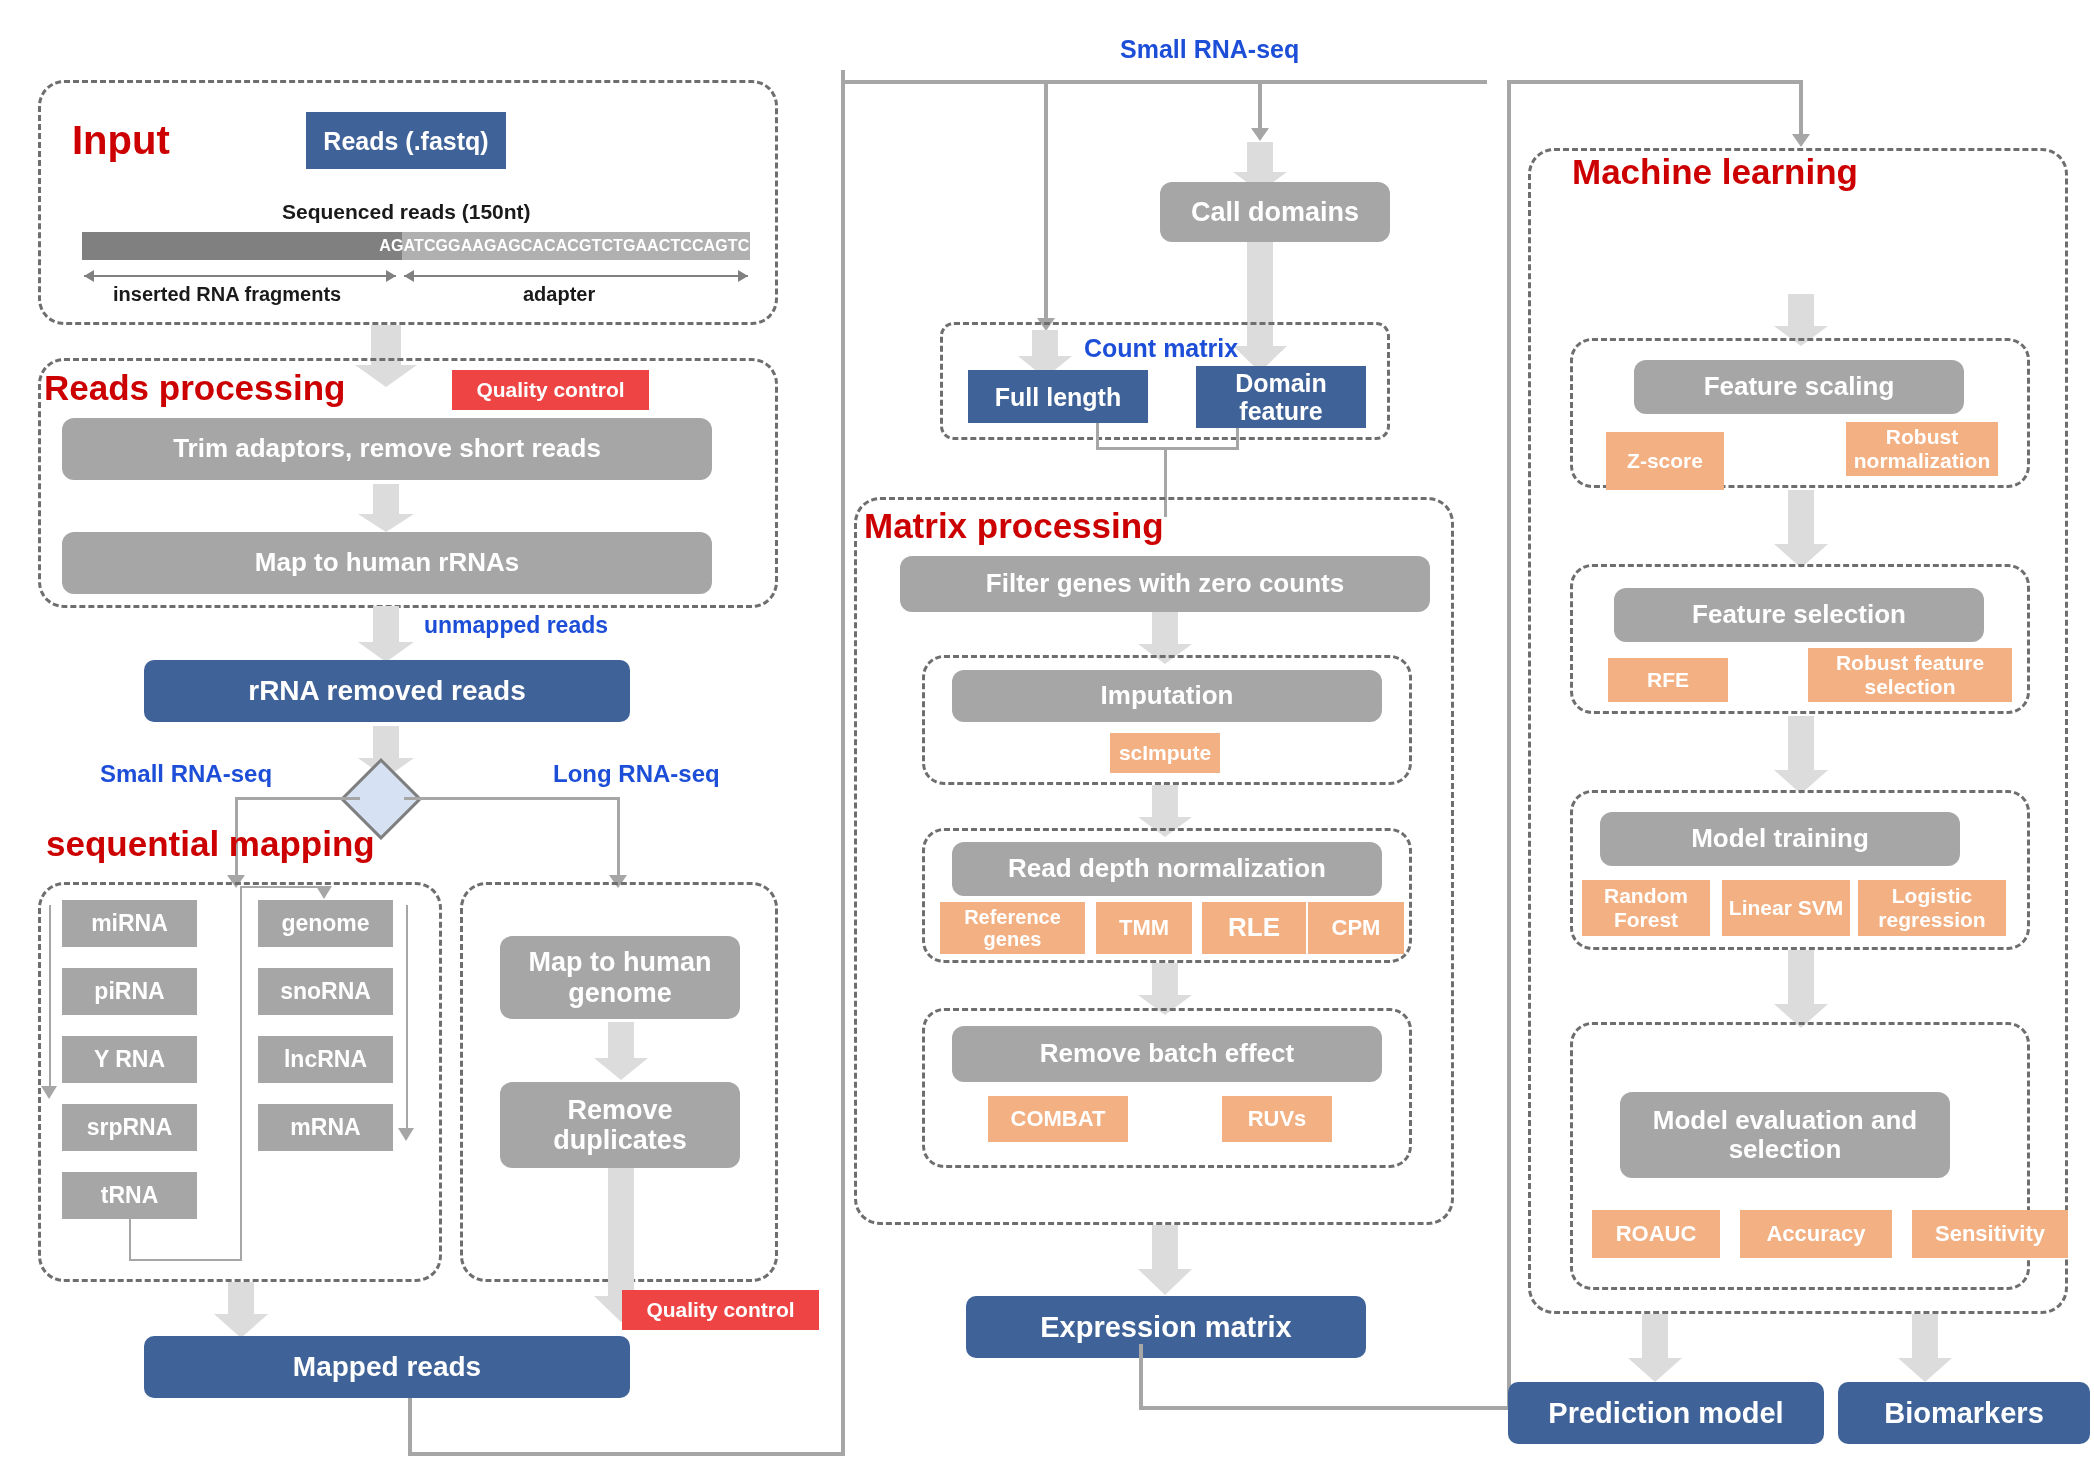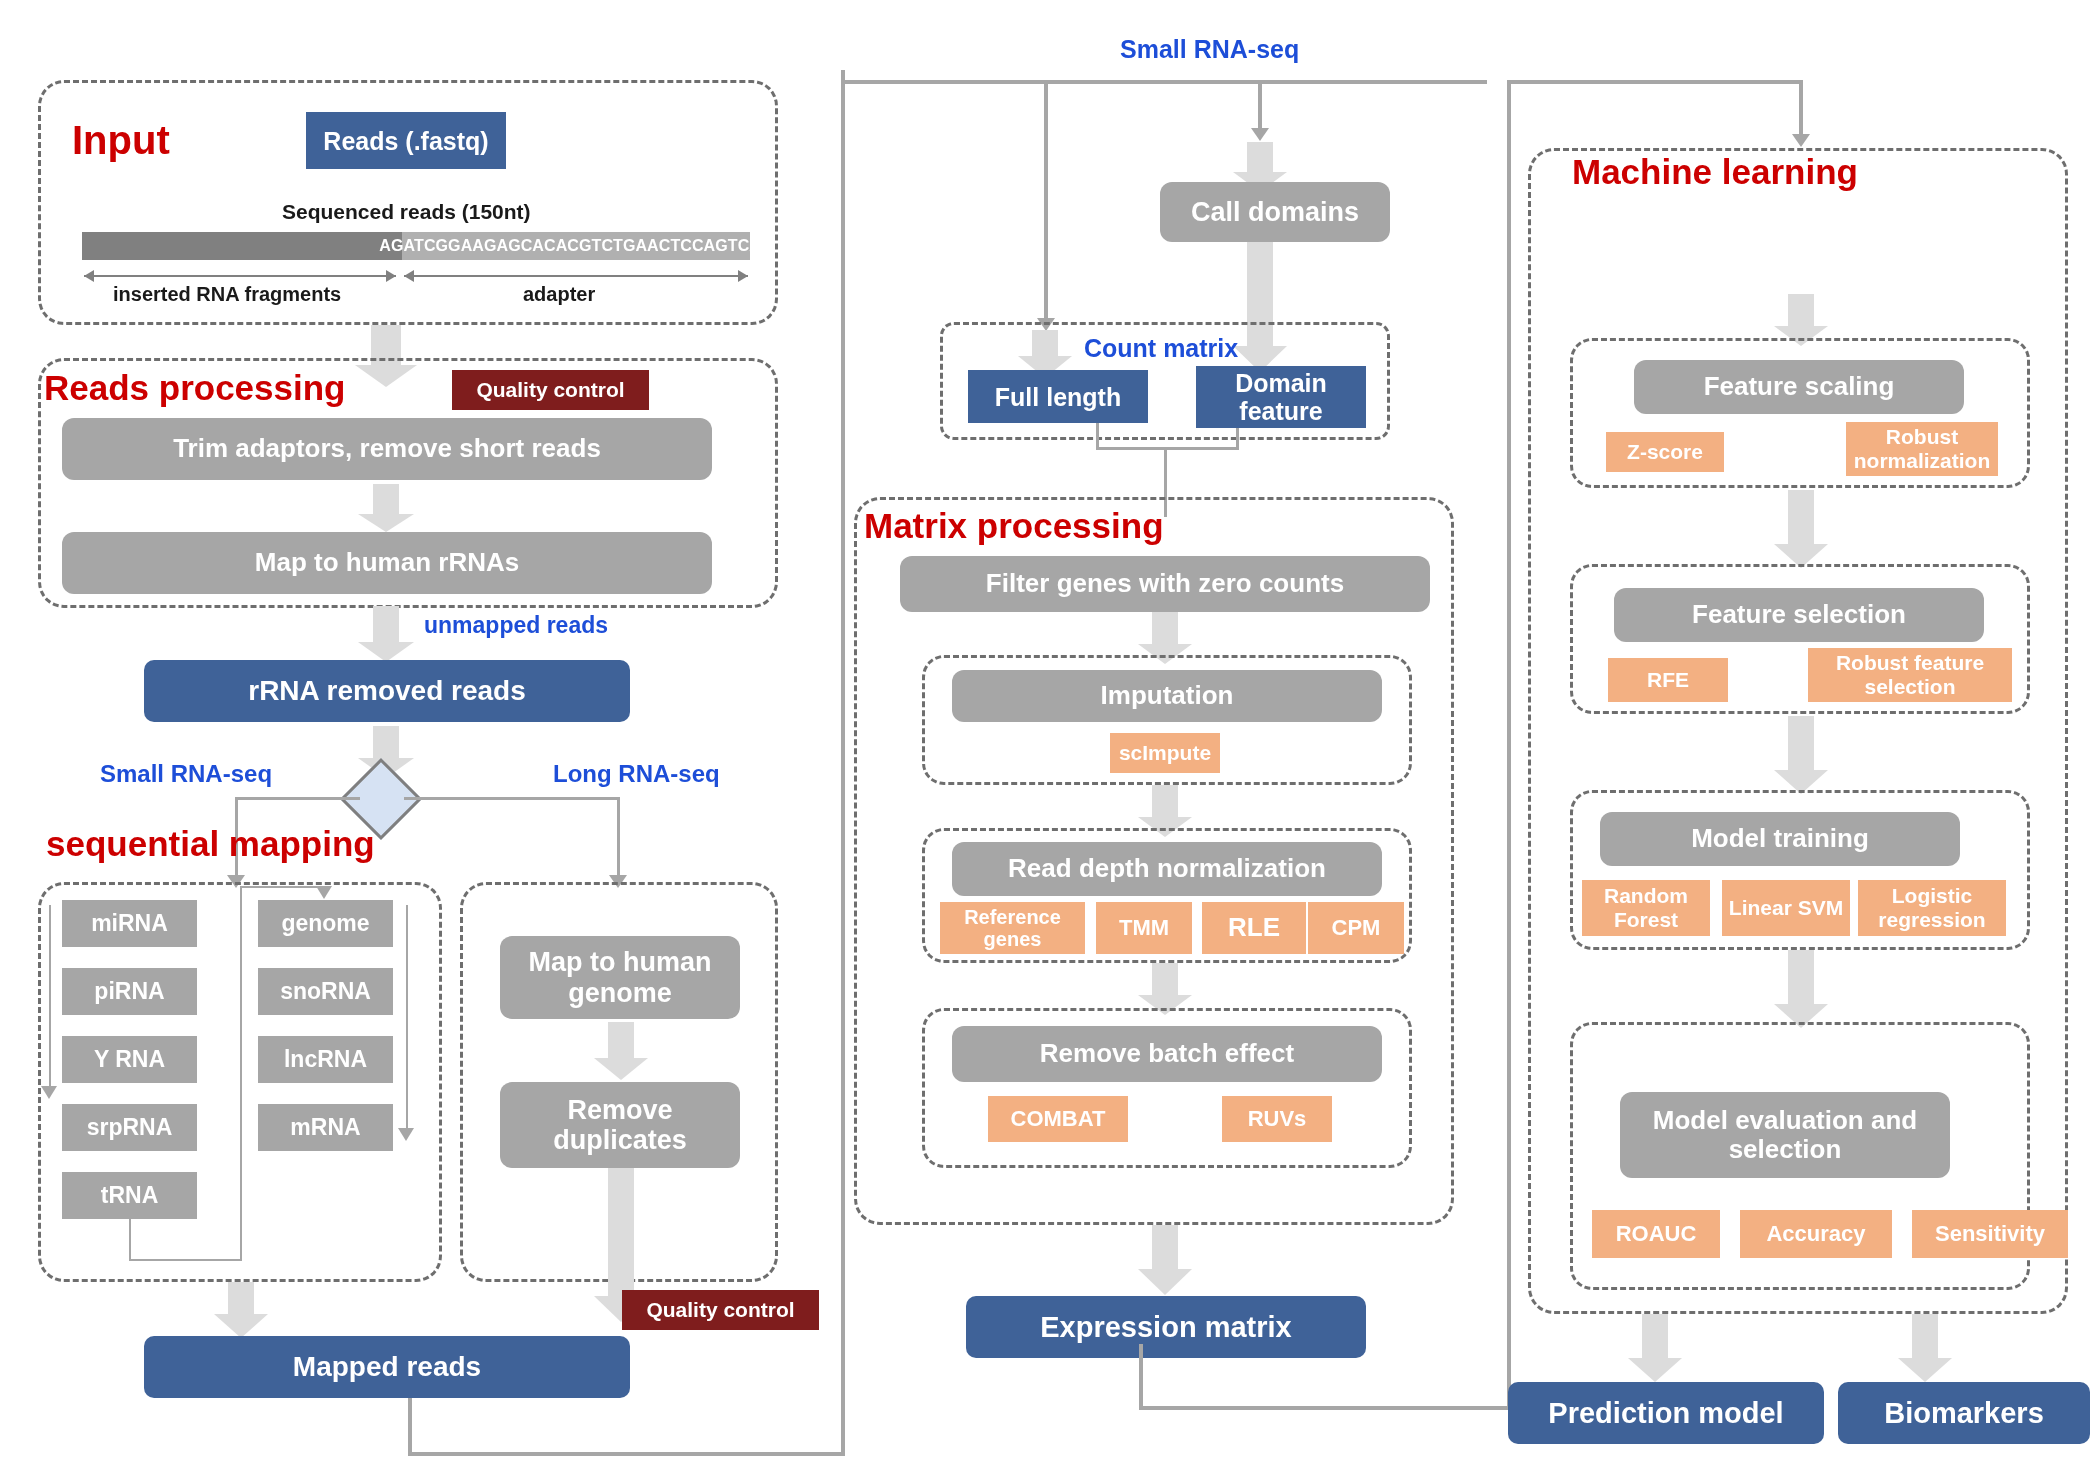--- a/index.html
+++ b/index.html
@@ -17,21 +17,21 @@
         border-radius:12px;display:flex;align-items:center;justify-content:center;
         text-align:center;font-weight:bold;line-height:1.12;padding:2px 6px;}
   .gbox.flat{border-radius:0;}
   .bbox{position:absolute;box-sizing:border-box;background:#3f6298;color:#ffffff;
         border-radius:10px;display:flex;align-items:center;justify-content:center;
         text-align:center;font-weight:bold;line-height:1.12;}
   .bbox.flat{border-radius:0;}
   .obox{position:absolute;box-sizing:border-box;background:#f3b082;color:#ffffff;
         border-radius:0;display:flex;align-items:center;justify-content:center;
         text-align:center;font-weight:bold;line-height:1.12;padding:1px 4px;}
-  .green{position:absolute;box-sizing:border-box;background:#7f1d1d;color:#ffffff;
+  .green{position:absolute;box-sizing:border-box;background:#ef4444;color:#ffffff;
         border-radius:0;display:flex;align-items:center;justify-content:center;
         text-align:center;font-weight:bold;}
 
   
   .redttl{position:absolute;color:#cc0000;font-weight:bold;white-space:nowrap;}
   .bluelbl{position:absolute;color:#1d4ed8;font-weight:bold;white-space:nowrap;}
   .blklbl{position:absolute;color:#1a1a1a;font-weight:bold;white-space:nowrap;}
 
   
   .fatarrow{position:absolute;}
@@ -274,21 +274,21 @@
   <div class="redttl" style="left:1572px;top:152px;font-size:35px;">Machine learning</div>
 
 
   <div class="fatarrow" style="left:1772px;top:294px;width:58px;height:52px;">
     <div class="shaft" style="width:26px;height:32px;"></div>
     <div class="head" style="border-left-width:27px;border-right-width:27px;border-top:20px solid #dcdcdc;"></div>
   </div>
 
   <div class="dashframe sq" style="left:1570px;top:338px;width:460px;height:150px;border-radius:22px;"></div>
   <div class="gbox" style="left:1634px;top:360px;width:330px;height:54px;font-size:26px;">Feature scaling</div>
-  <div class="obox" style="left:1606px;top:432px;width:118px;height:40px;font-size:21px;">Z-score</div>
+  <div class="obox" style="left:1606px;top:432px;width:118px;height:58px;font-size:21px;">Z-score</div>
   <div class="obox" style="left:1846px;top:422px;width:152px;height:54px;font-size:21px;">Robust normalization</div>
 
   <div class="fatarrow" style="left:1772px;top:490px;width:58px;height:78px;">
     <div class="shaft" style="width:26px;height:54px;"></div>
     <div class="head" style="border-left-width:27px;border-right-width:27px;border-top:24px solid #dcdcdc;"></div>
   </div>
 
   <div class="dashframe sq" style="left:1570px;top:564px;width:460px;height:150px;border-radius:22px;"></div>
   <div class="gbox" style="left:1614px;top:588px;width:370px;height:54px;font-size:26px;">Feature selection</div>
   <div class="obox" style="left:1608px;top:658px;width:120px;height:44px;font-size:21px;">RFE</div>

